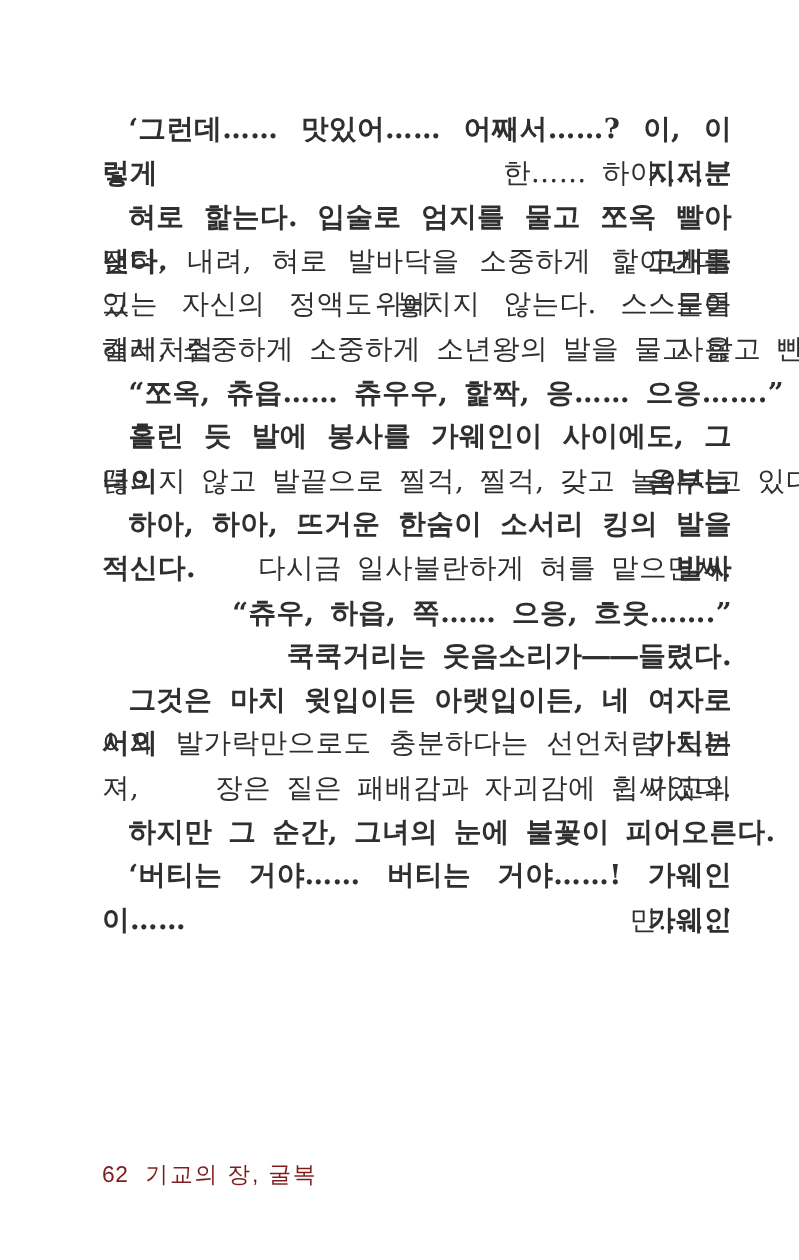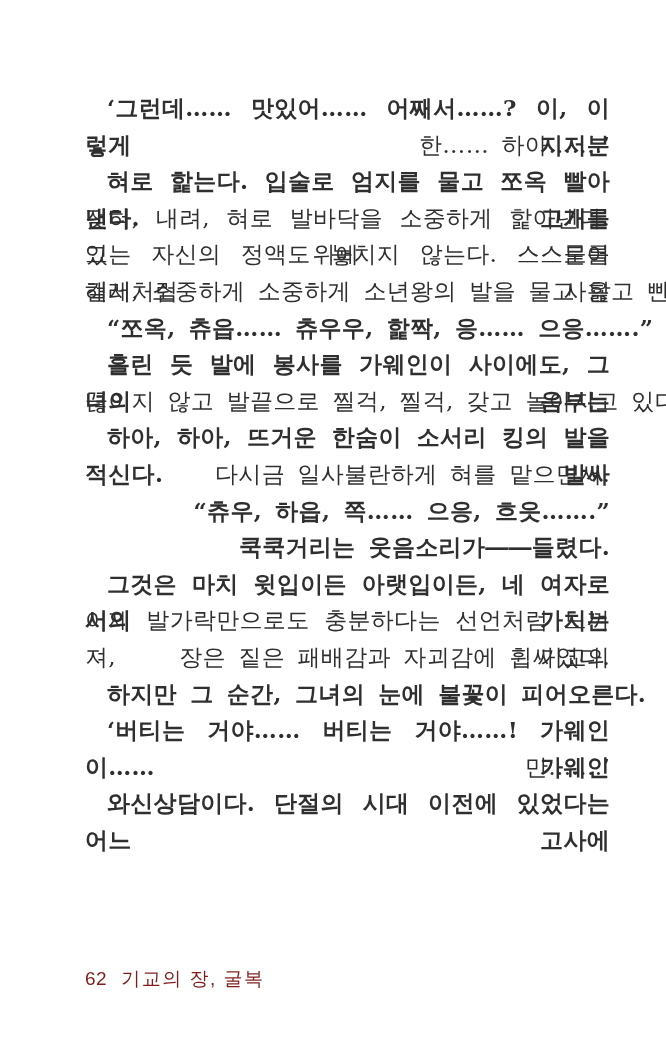--- a/index.html
+++ b/index.html
@@ -64,20 +64,19 @@
     <div class="ln ind jst">하아, 하아, 뜨거운 한숨이 소서리 킹의 발을 적신다.  발싸</div>
     <div class="ln">다시금 일사불란하게 혀를 맡으면서.</div>
     <div class="ln ind">“츄우, 하읍, 쪽…… 으응, 흐읏…….”</div>
     <div class="ln ind">쿡쿡거리는 웃음소리가――들렸다.</div>
     <div class="ln ind jst">그것은 마치 윗입이든 아랫입이든,  네 여자로서의 가치는</div>
     <div class="ln jst">이제 발가락만으로도 충분하다는 선언처럼 느껴져,  기교의</div>
     <div class="ln">장은 짙은 패배감과 자괴감에 휩싸였다.</div>
     <div class="ln ind">하지만 그 순간, 그녀의 눈에 불꽃이 피어오른다.</div>
     <div class="ln ind jst">‘버티는 거야……  버티는 거야……!  가웨인이……  가웨인</div>
     <div class="ln">만…….’</div>
-    <div class="ln ind jst">와신상담이다.  단절의 시대 이전에 있었다는 어느 고사에</div>
   </div>
 
   <div class="footer">
     <span class="page-num">62</span><span>기교의 장, 굴복</span>
   </div>
 
 </div>
 
 </body></html>

